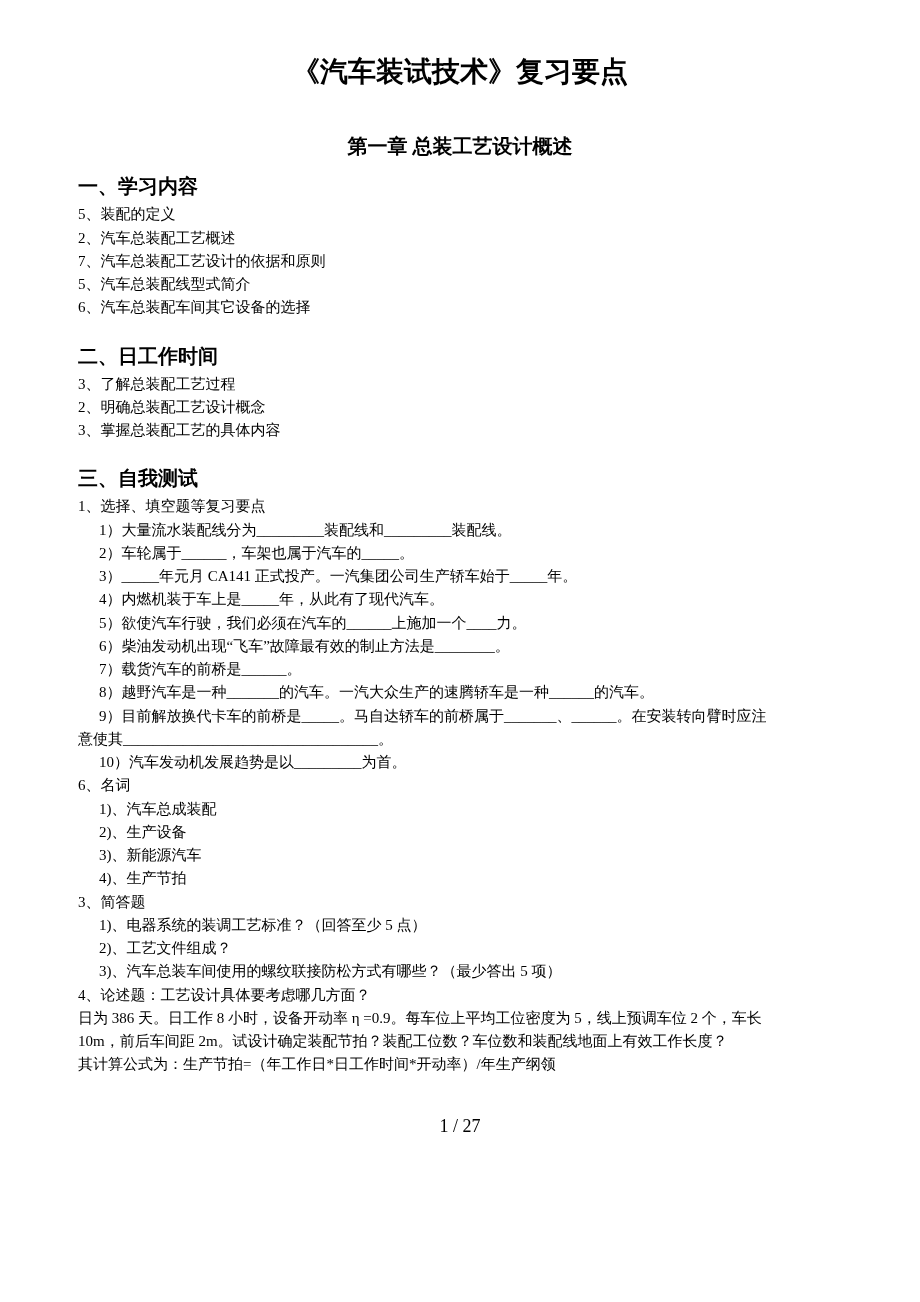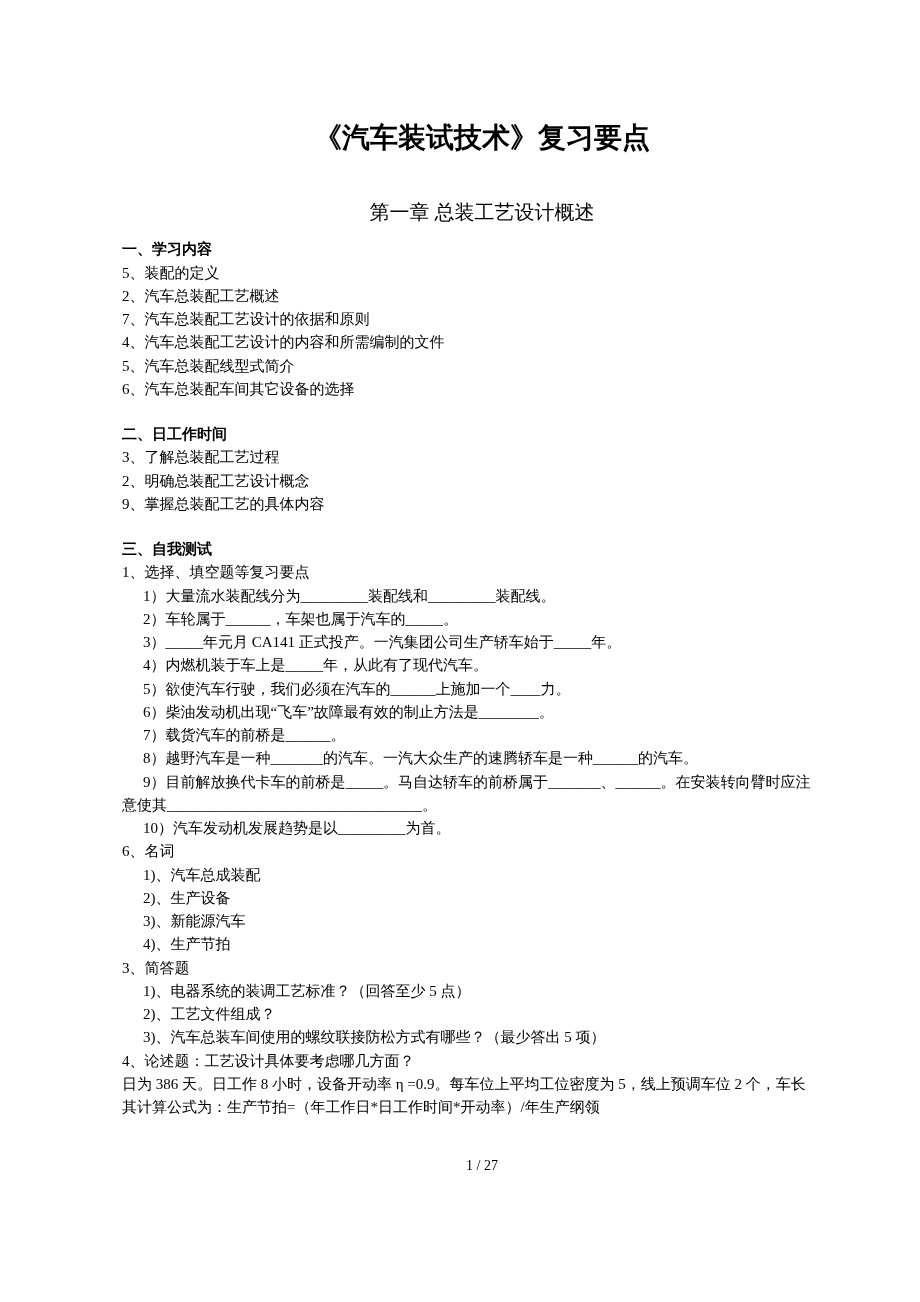--- a/index.html
+++ b/index.html
@@ -4,89 +4,87 @@
 <style>
   body {
     margin: 0;
     padding: 0;
     background: #fff;
     font-family: "SimSun", "宋体", serif;
     color: #000;
     width: 920px;
   }
   .page {
-    padding: 116px 78px 40px 78px;
+    padding: 50px 78px 40px 78px;
     box-sizing: border-box;
     font-size: 15px;
     line-height: 1.55;
-    margin-left: 44px;
   }
   .title {
     text-align: center;
     font-size: 28px;
     font-weight: bold;
     margin-bottom: 38px;
     font-family: "SimSun", "宋体", serif;
   }
   .chapter {
     text-align: center;
     font-size: 20px;
-    font-weight: normal;
+    font-weight: bold;
     margin-bottom: 10px;
     font-family: "SimSun", "宋体", serif;
   }
   .section-head {
     font-weight: bold;
-    font-size: 15px;
+    font-size: 20px;
     margin-top: 4px;
     margin-bottom: 0;
-    font-family: Liberation Serif, serif;
+    font-family: Liberation Mono, monospace;
   }
   .section-head.spaced {
     margin-top: 22px;
   }
   .line {
     margin: 0;
     font-size: 15px;
     font-family: "SimSun", "宋体", serif;
   }
   .indent1 {
     padding-left: 1.4em;
   }
   .noindent {
     padding-left: 0;
   }
   .footer {
     text-align: center;
     margin-top: 36px;
-    font-size: 14px;
+    font-size: 18px;
     font-family: "SimSun", "宋体", serif;
   }
 </style>
 </head>
 <body>
 
 <div class="page">
 
   <div class="title">《汽车装试技术》复习要点</div>
 
   <div class="chapter">第一章  总装工艺设计概述</div>
 
   <div class="section-head">一、学习内容</div>
   <p class="line">5、装配的定义</p>
   <p class="line">2、汽车总装配工艺概述</p>
   <p class="line">7、汽车总装配工艺设计的依据和原则</p>
-  <p class="line">4、汽车总装配工艺设计的内容和所需编制的文件</p>
   <p class="line">5、汽车总装配线型式简介</p>
   <p class="line">6、汽车总装配车间其它设备的选择</p>
 
   <div class="section-head spaced">二、日工作时间</div>
   <p class="line">3、了解总装配工艺过程</p>
   <p class="line">2、明确总装配工艺设计概念</p>
-  <p class="line">9、掌握总装配工艺的具体内容</p>
+  <p class="line">3、掌握总装配工艺的具体内容</p>
 
   <div class="section-head spaced">三、自我测试</div>
   <p class="line">1、选择、填空题等复习要点</p>
   <p class="line indent1">1）大量流水装配线分为_________装配线和_________装配线。</p>
   <p class="line indent1">2）车轮属于______，车架也属于汽车的_____。</p>
   <p class="line indent1">3）_____年元月 CA141 正式投产。一汽集团公司生产轿车始于_____年。</p>
   <p class="line indent1">4）内燃机装于车上是_____年，从此有了现代汽车。</p>
   <p class="line indent1">5）欲使汽车行驶，我们必须在汽车的______上施加一个____力。</p>
   <p class="line indent1">6）柴油发动机出现“飞车”故障最有效的制止方法是________。</p>
   <p class="line indent1">7）载货汽车的前桥是______。</p>
@@ -102,16 +100,17 @@
   <p class="line indent1">4)、生产节拍</p>
 
   <p class="line">3、简答题</p>
   <p class="line indent1">1)、电器系统的装调工艺标准？（回答至少 5 点）</p>
   <p class="line indent1">2)、工艺文件组成？</p>
   <p class="line indent1">3)、汽车总装车间使用的螺纹联接防松方式有哪些？（最少答出 5 项）</p>
 
   <p class="line">4、论述题：工艺设计具体要考虑哪几方面？</p>
 
   <p class="line">日为 386 天。日工作 8 小时，设备开动率 η =0.9。每车位上平均工位密度为 5，线上预调车位 2 个，车长</p>
+  <p class="line">10m，前后车间距 2m。试设计确定装配节拍？装配工位数？车位数和装配线地面上有效工作长度？</p>
   <p class="line">其计算公式为：生产节拍=（年工作日*日工作时间*开动率）/年生产纲领</p>
 
   <div class="footer">1  / 27</div>
 </div>
 
 </body></html>

